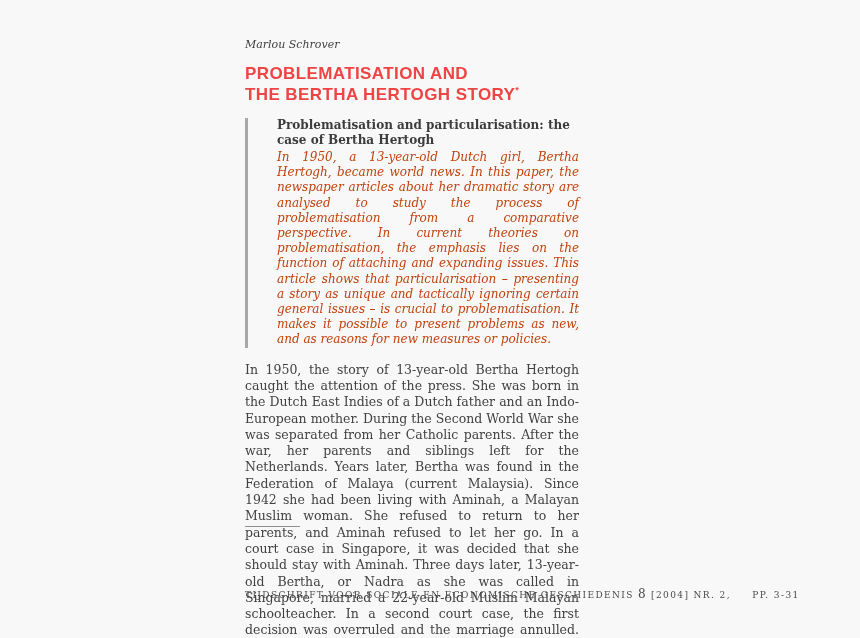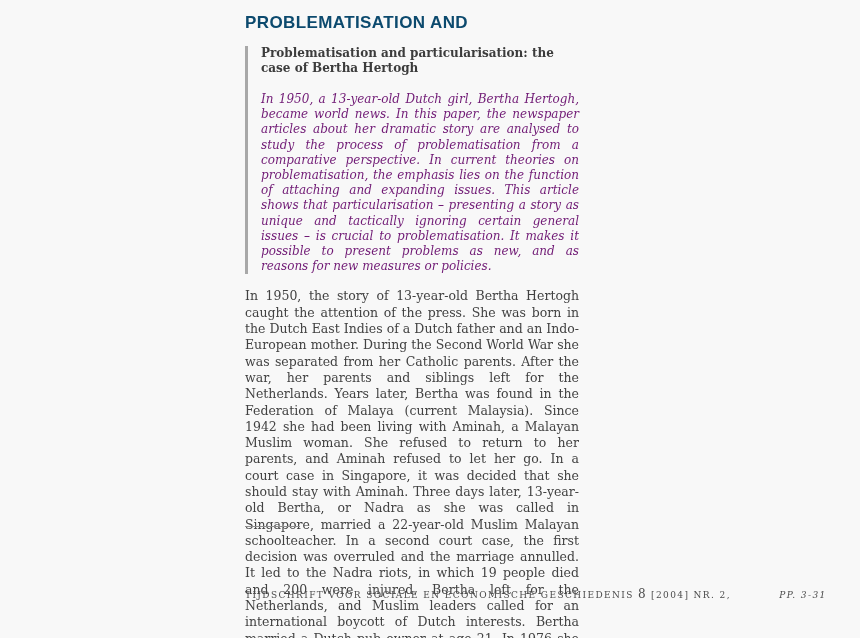--- a/index.html
+++ b/index.html
@@ -29,46 +29,46 @@
     font-size: 11px;
     color: #3f3f3f;
   }
   .title {
     margin: 12px 0 0 0;
     font-family: "Liberation Sans", sans-serif;
     font-weight: bold;
     font-size: 17px;
     line-height: 21px;
     letter-spacing: 0.4px;
-    color: #0c4a6e;
+    color: #ef4444;
   }
   .title .tline { display: block; }
   .title sup {
     font-size: 9px;
     vertical-align: super;
     line-height: 0;
   }
   .abstract {
     margin-top: 13px;
     border-left: 3px solid #a8a8a8;
-    padding-left: 13px;
+    padding-left: 29px;
   }
   .abstract-heading {
     font-weight: bold;
     font-size: 12px;
     line-height: 15px;
     color: #3c3c3c;
   }
   .abstract-body {
-    margin-top: 16px;
+    margin-top: 2px;
     font-style: italic;
     font-size: 12px;
     line-height: 15.2px;
     text-align: justify;
-    color: #701a75;
+    color: #c2410c;
   }
   .body-par {
     margin: 14px 0 0 0;
     font-size: 12.5px;
     line-height: 16.3px;
     text-align: justify;
     color: #424242;
   }
   .footnote-area {
     position: absolute;
@@ -98,31 +98,33 @@
   .footer {
     position: absolute;
     left: 245px;
     top: 587px;
     white-space: nowrap;
     font-size: 9px;
     letter-spacing: 1.4px;
     color: #4a4a4a;
   }
   .footer-vol { font-size: 12px; letter-spacing: 1px; }
-  .footer-pages { margin-left: 44px; font-style: italic; }
+  .footer-pages { margin-left: 17px; }
 </style>
 </head>
 <body>
 
 <div class="page">
   <div class="content">
 
+    <div class="author">Marlou Schrover</div>
 
     <h1 class="title">
       <span class="tline">PROBLEMATISATION AND</span>
+      <span class="tline"><span>THE BERTHA HERTOGH STORY</span><sup>*</sup></span>
     </h1>
 
     <div class="abstract">
       <div class="abstract-heading">Problematisation and particularisation: the case of Bertha Hertogh</div>
       <div class="abstract-body">In 1950, a 13-year-old Dutch girl, Bertha Hertogh, became world news. In this paper, the newspaper articles about her dramatic story are analysed to study the process of problematisation from a comparative perspective. In current theories on problematisation, the emphasis lies on the function of attaching and expanding issues. This article shows that particularisation – presenting a story as unique and tactically ignoring certain general issues – is crucial to problematisation. It makes it possible to present problems as new, and as reasons for new measures or policies.</div>
     </div>
 
     <p class="body-par"><span>In 1950, the story of 13-year-old Bertha Hertogh caught the attention of the press. She was born in the Dutch East Indies of a Dutch father and an Indo-European mother. During the Second World War she was separated from her Catholic parents. After the war, her parents and siblings left for the Netherlands. Years later, Bertha was found in the Federation of Malaya (current Malaysia). Since 1942 she had been living with Aminah, a Malayan Muslim woman. She refused to return to her parents, and Aminah refused to let her go. In a court case in Singapore, it was decided that she should stay with Aminah. Three days later, 13-year-old Bertha, or Nadra as she was called in Singapore, married a 22-year-old Muslim Malayan schoolteacher. In a second court case, the first decision was overruled and the marriage annulled. It led to the Nadra riots, in which 19 people died and 200 were injured. Bertha left for the Netherlands, and Muslim leaders called for an international boycott of Dutch interests. Bertha married a Dutch pub owner at age 21. In 1976 she stood trial for having planned to murder her husband. She was acquitted and later divorced. She died in July 2009.</span></p>
 
   </div>

